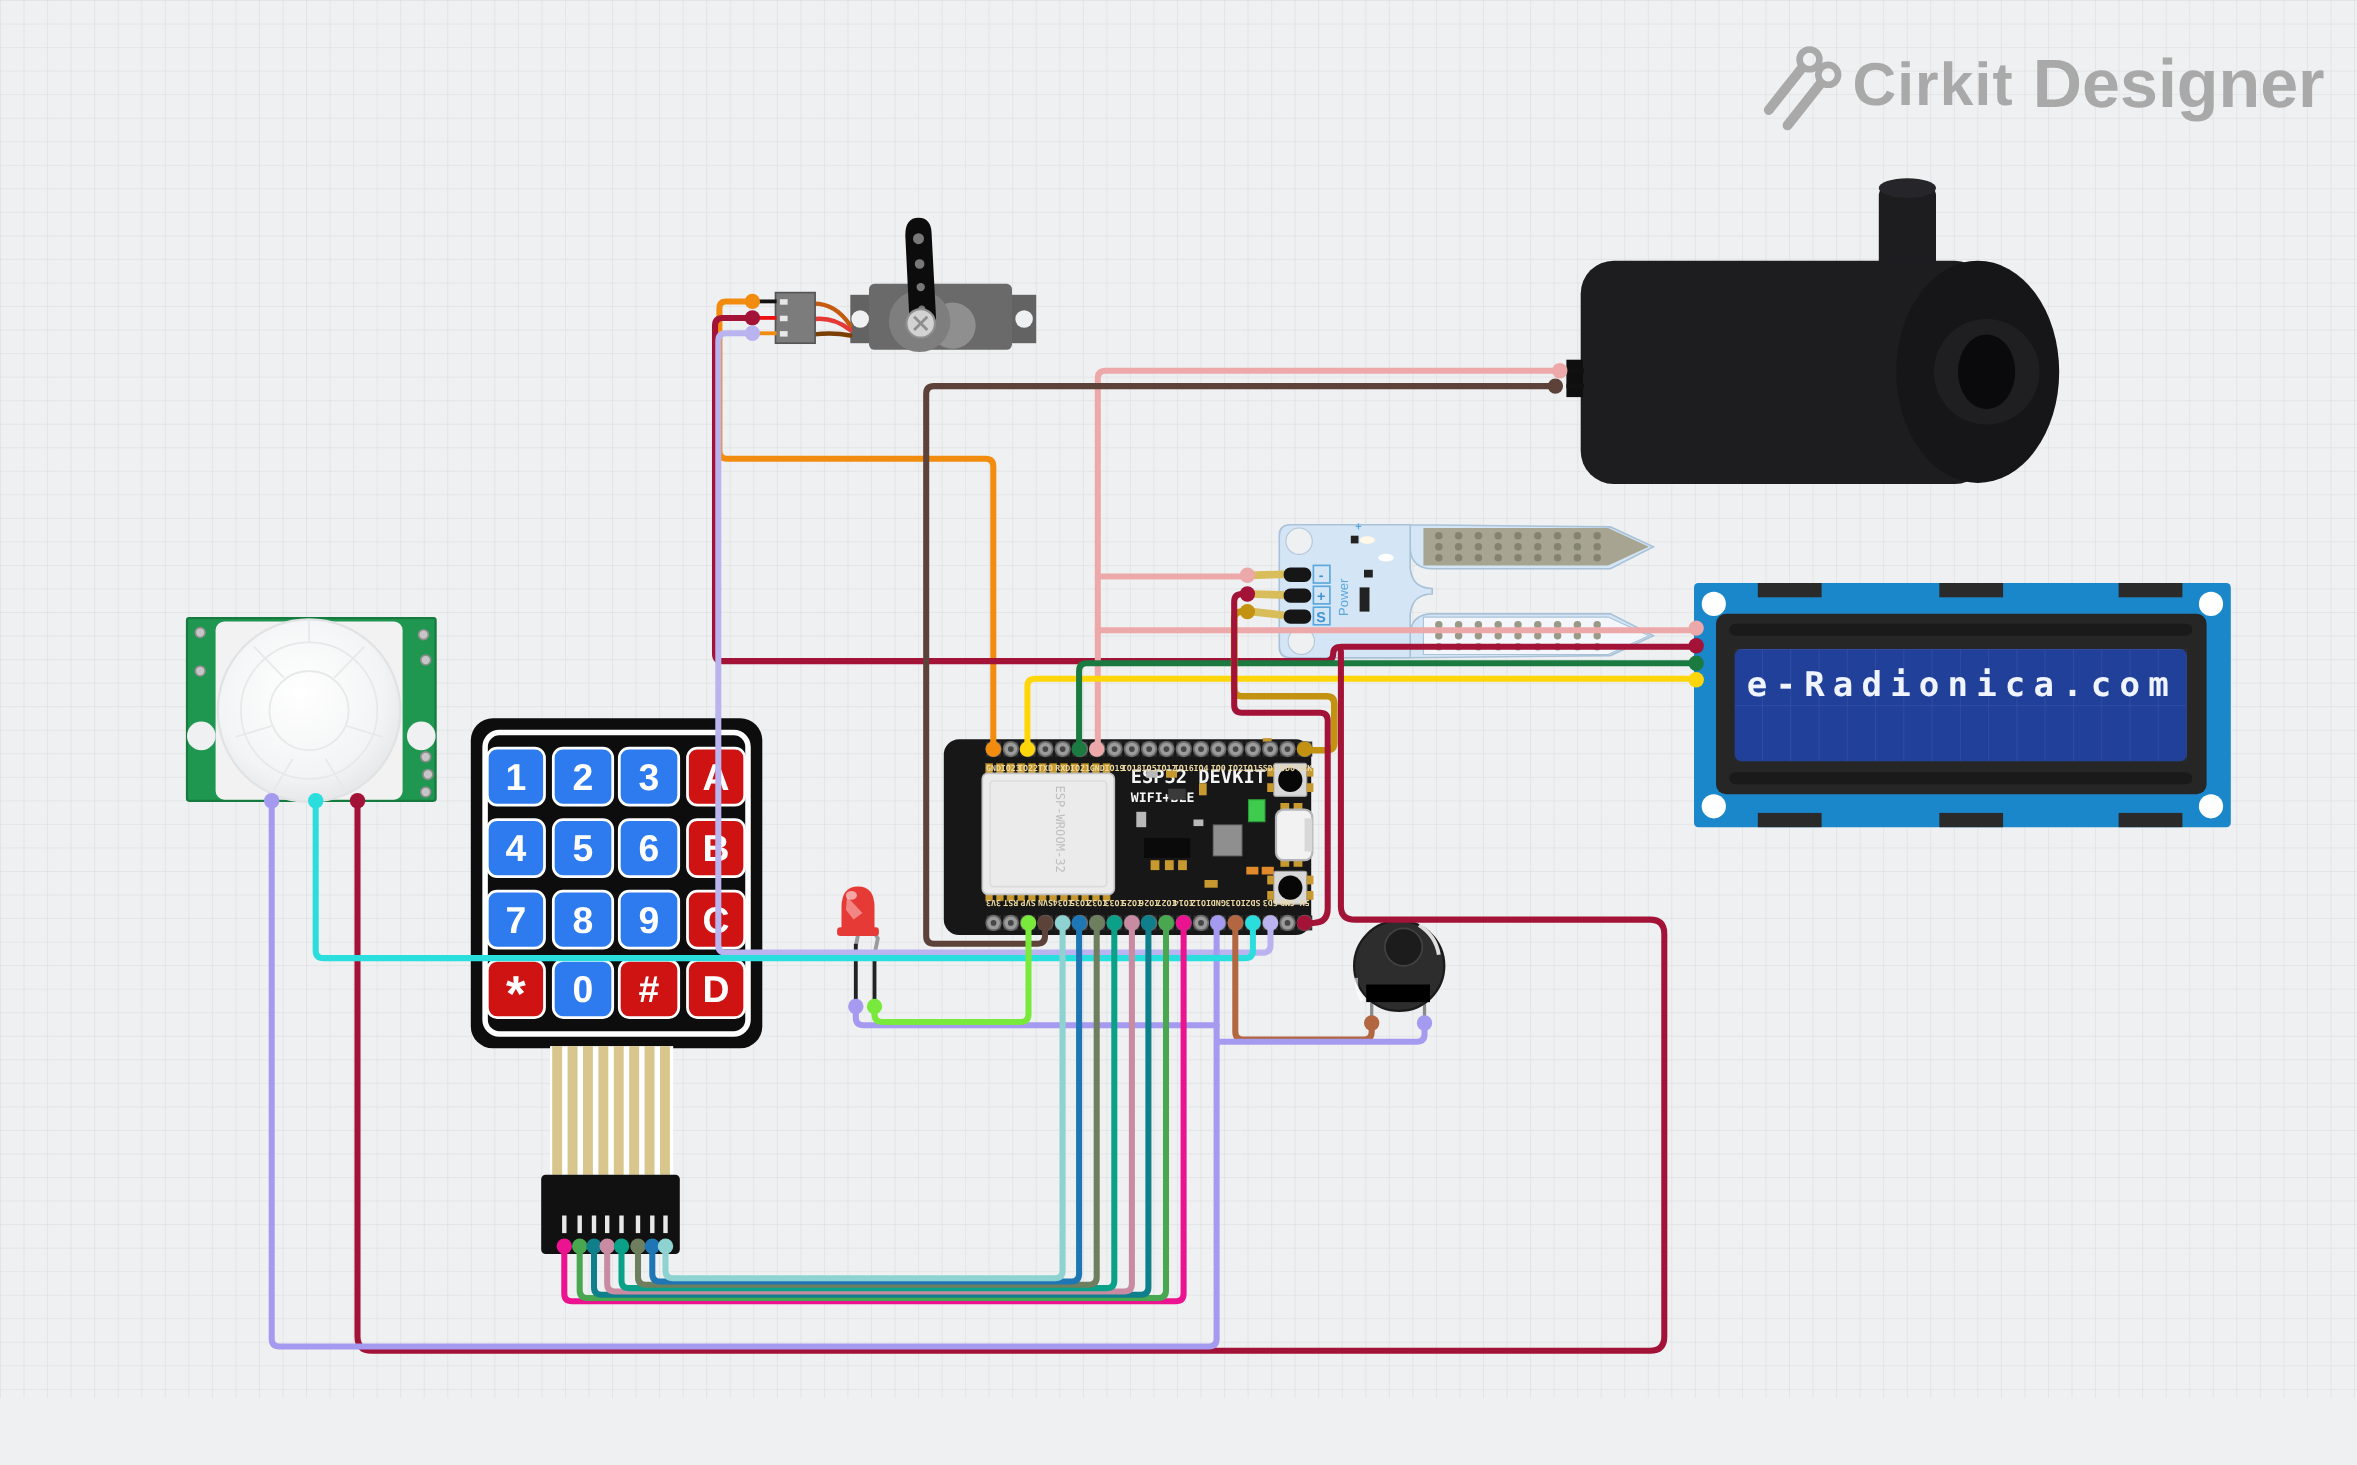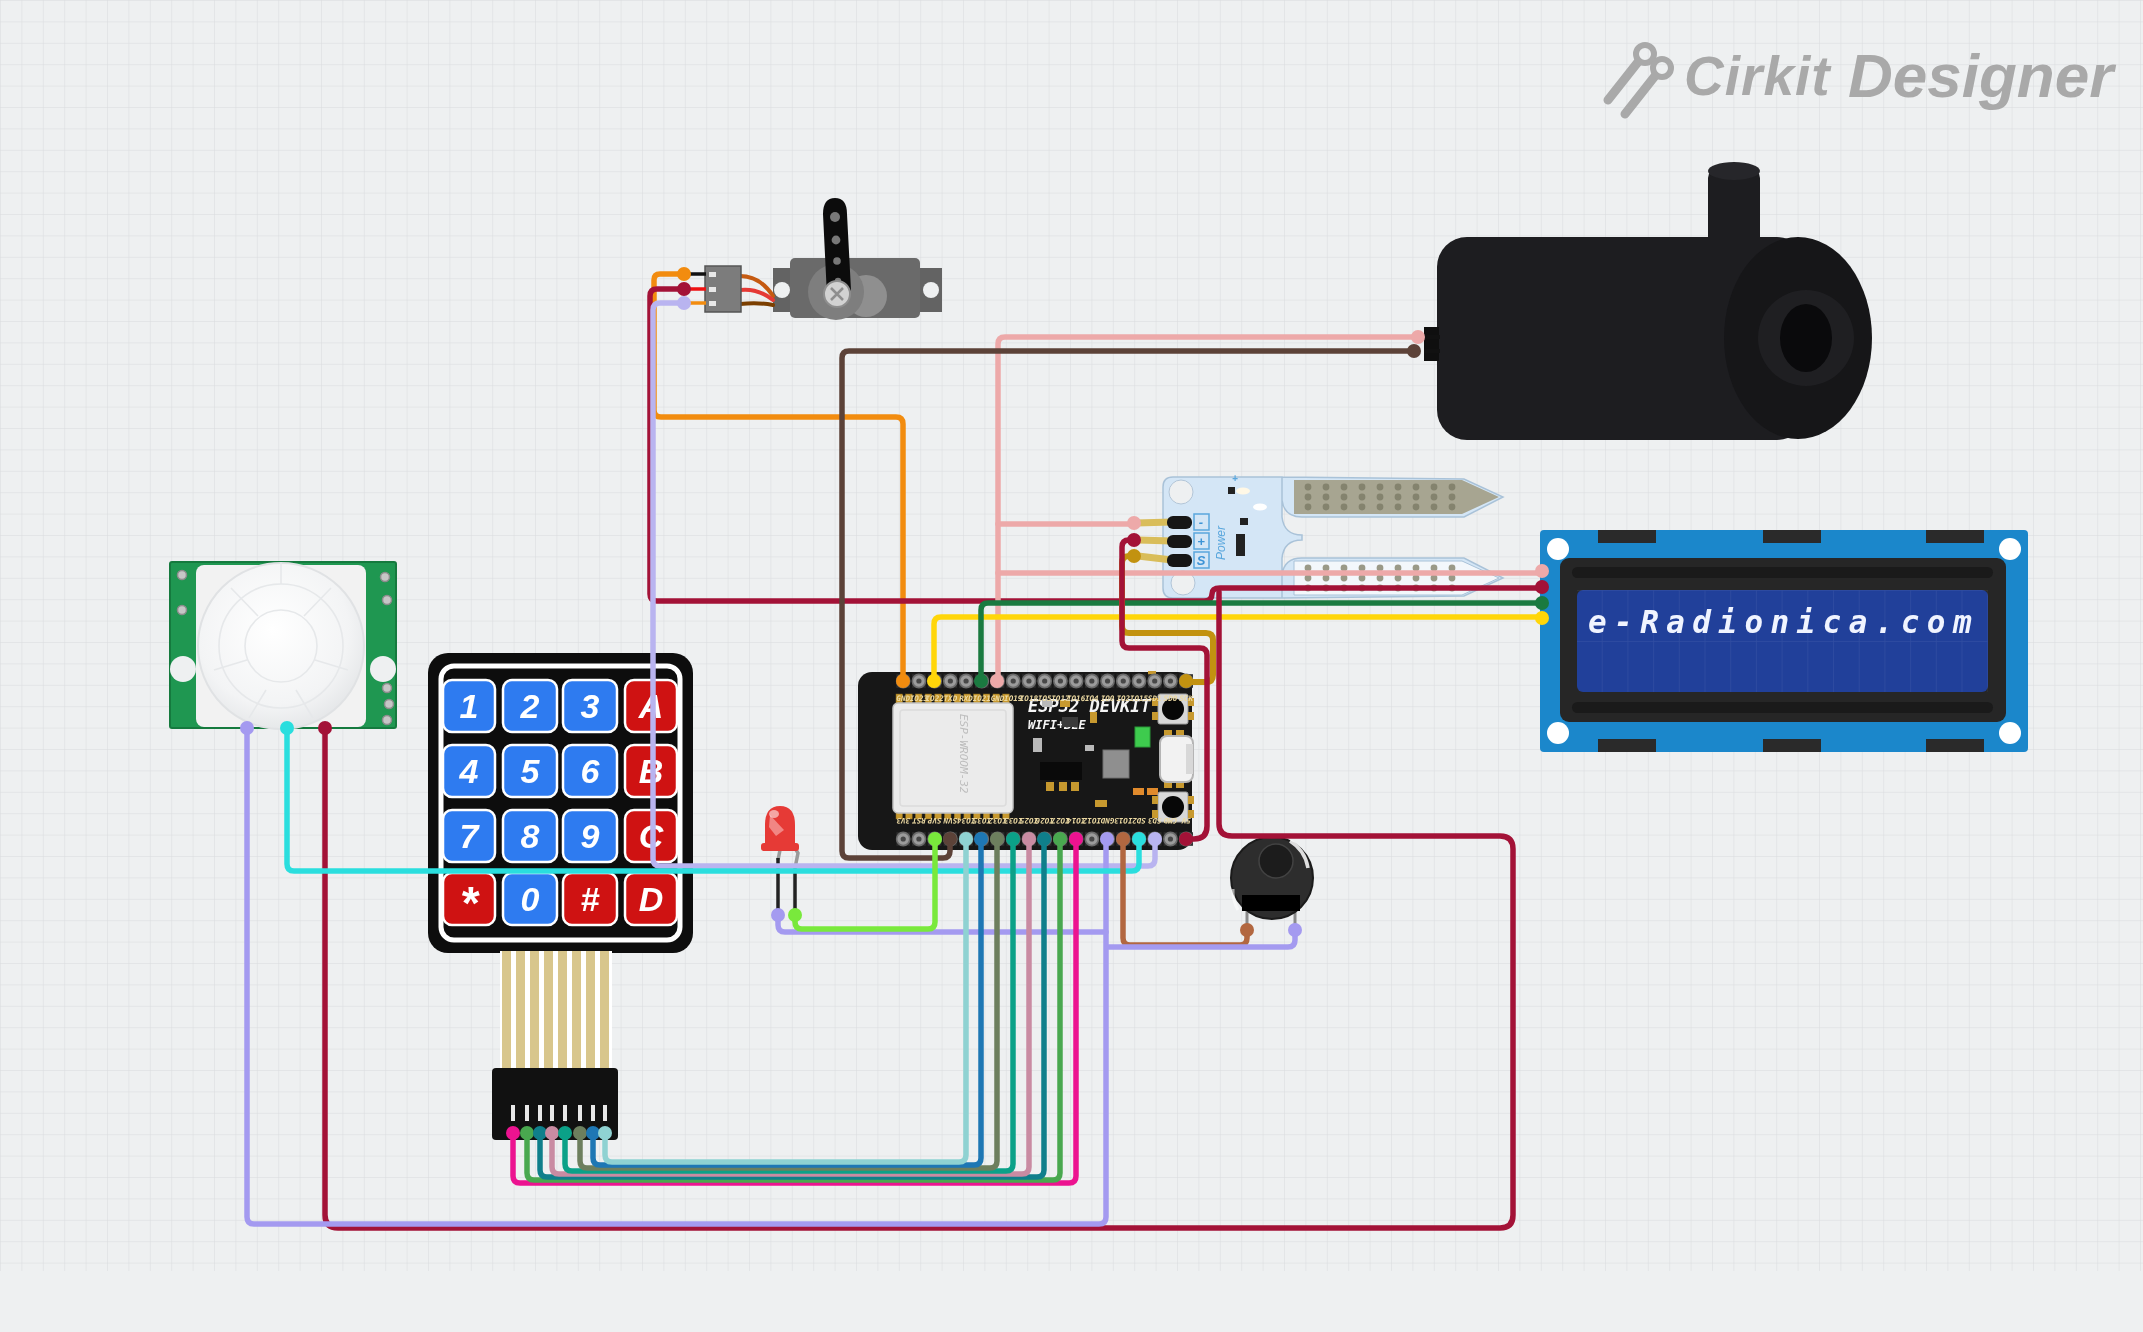--- a/index.html
+++ b/index.html
@@ -1,16 +1,16 @@
 <!DOCTYPE html>
 <html><head>
 <meta charset="utf-8">
 <style>
   html,body{margin:0;padding:0;background:#eef0f1;}
-  .canvas-wrap{width:2143px;height:1271px;overflow:hidden;position:relative;font-style:italic;}
+  .canvas-wrap{width:2143px;height:1271px;overflow:hidden;position:relative;}
   svg{display:block;font-family:"Liberation Sans",sans-serif;}
   text{user-select:none;}
   .pinlab{font-family:"DejaVu Sans Mono",monospace;font-weight:bold;fill:#ecd9a2;}
   .boardtxt{font-family:"DejaVu Sans Mono",monospace;fill:#f5f5f5;font-weight:bold;}
   .keytxt{font-family:"Liberation Sans",sans-serif;font-weight:bold;fill:#ffffff;}
   .wire{fill:none;stroke-linecap:round;stroke-linejoin:round;}
 </style>
 </head>
 <body>
 

